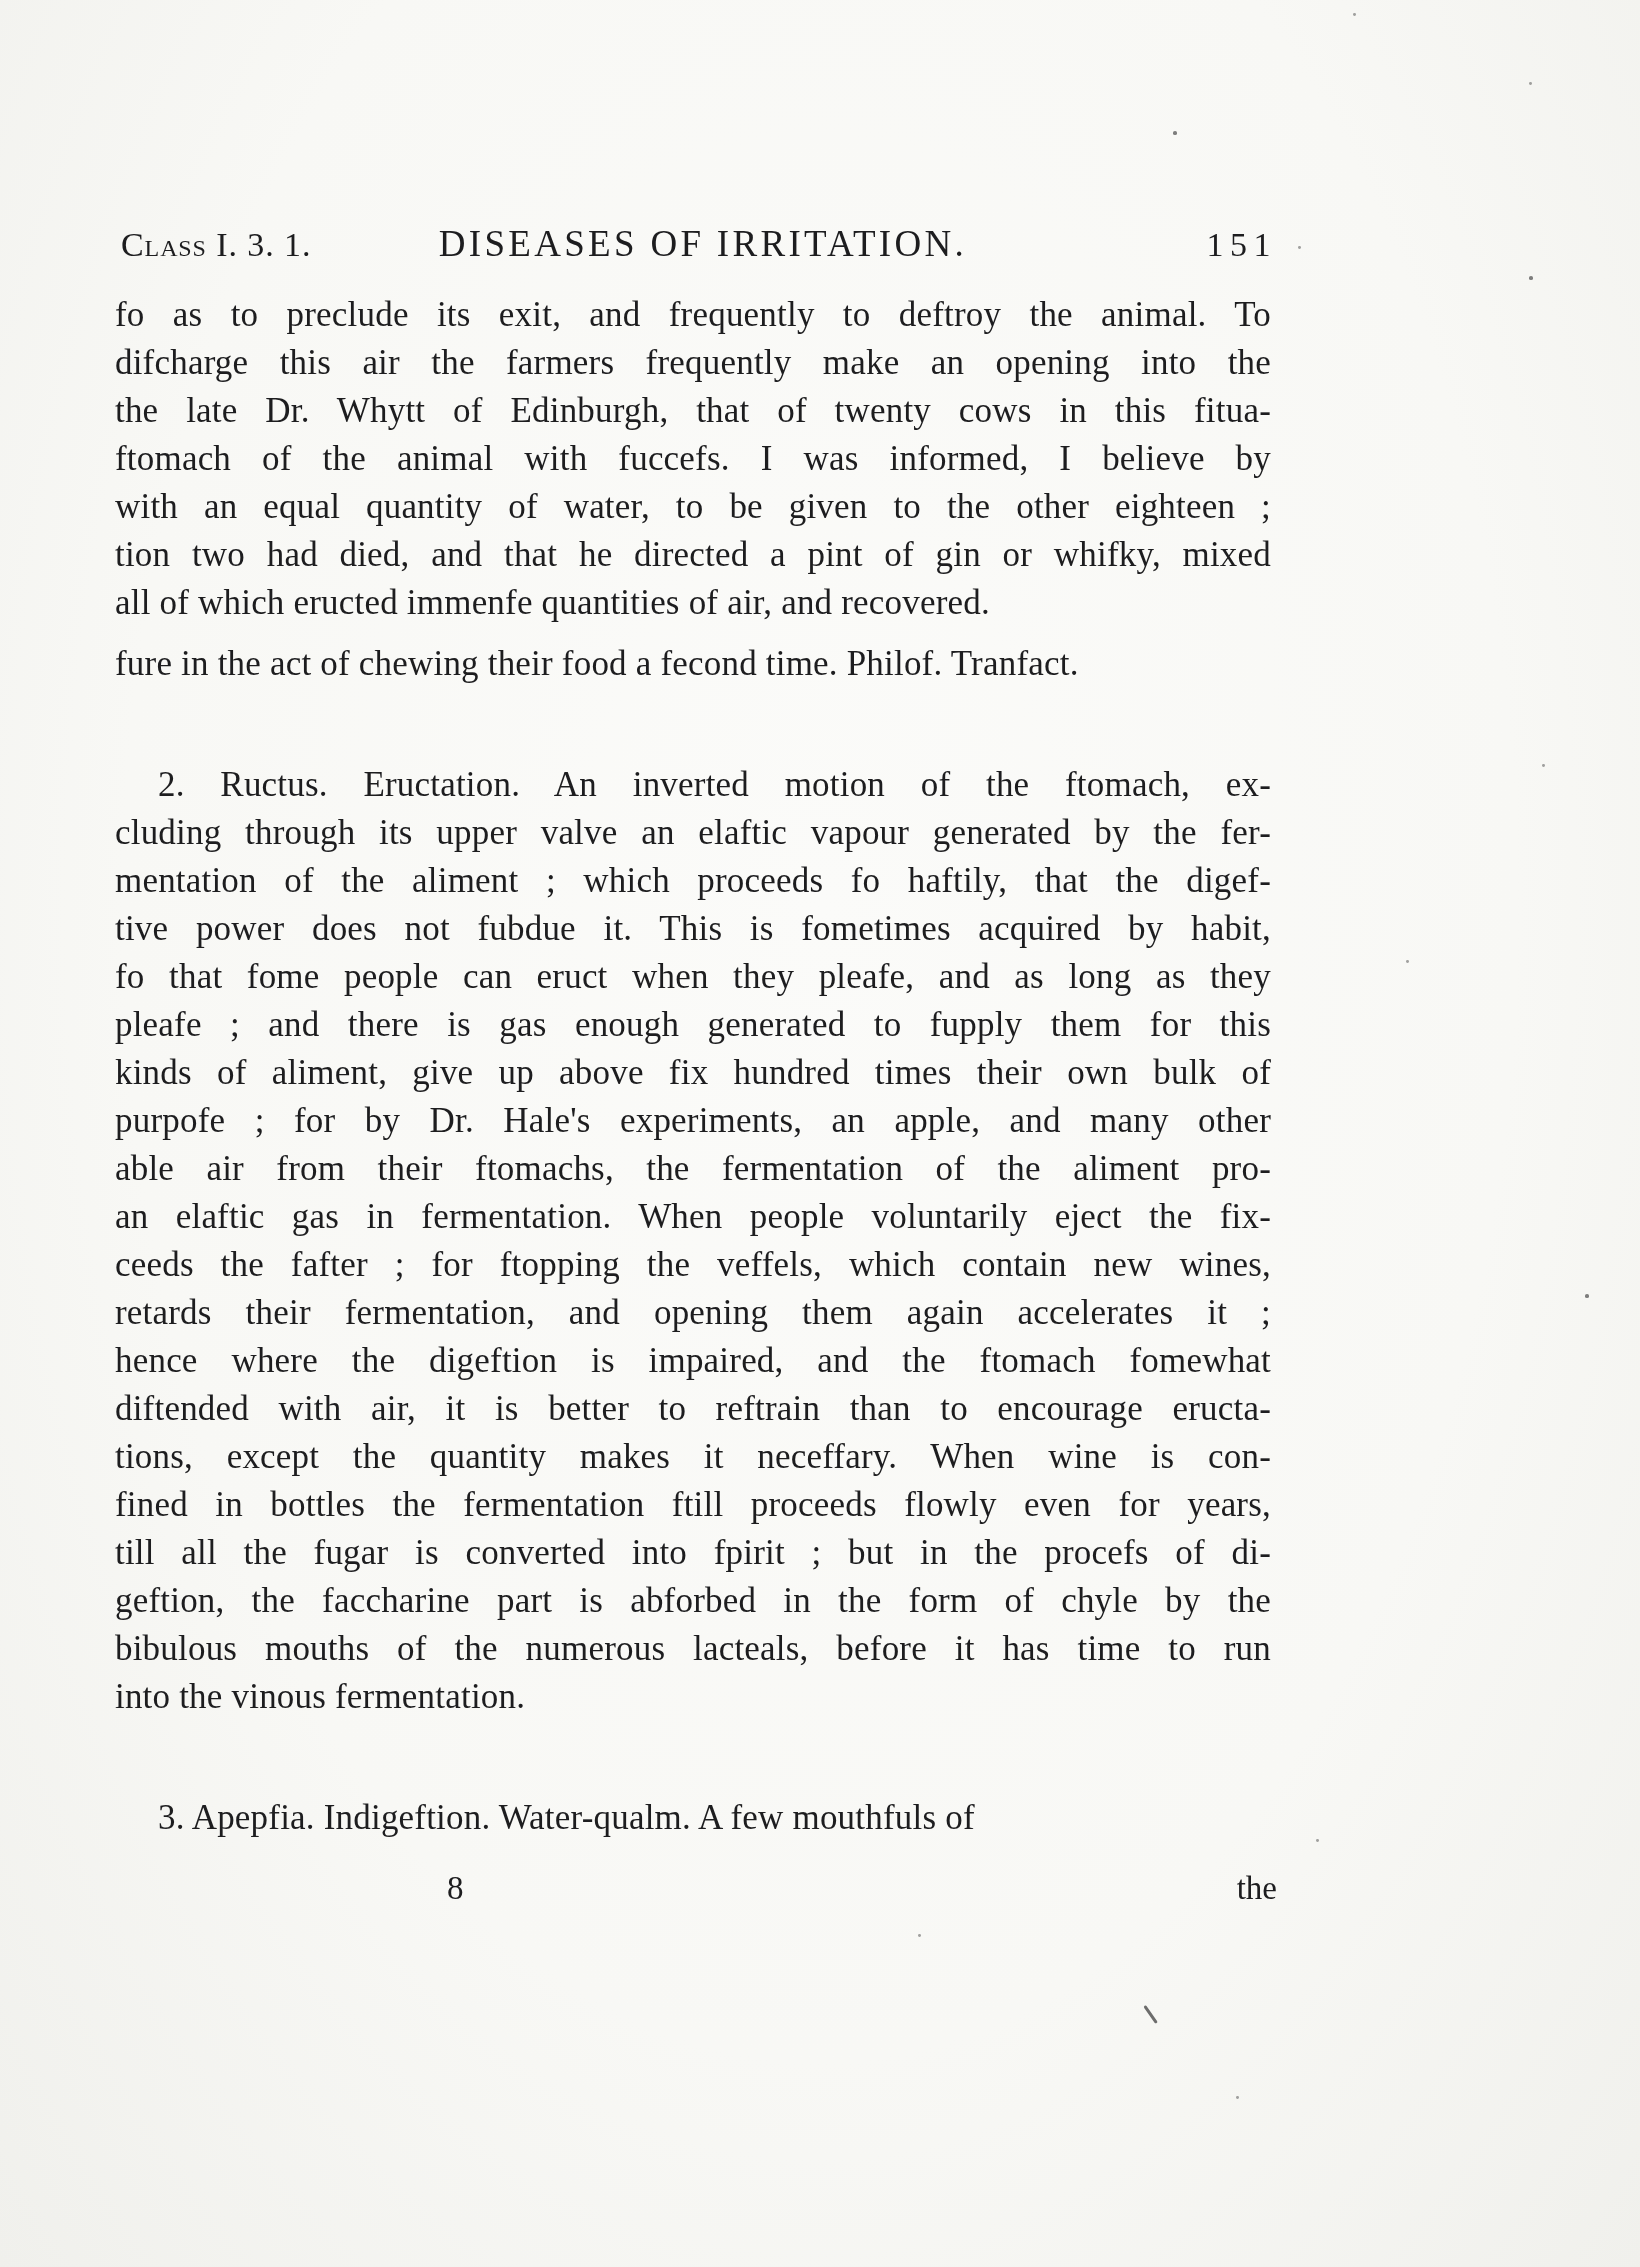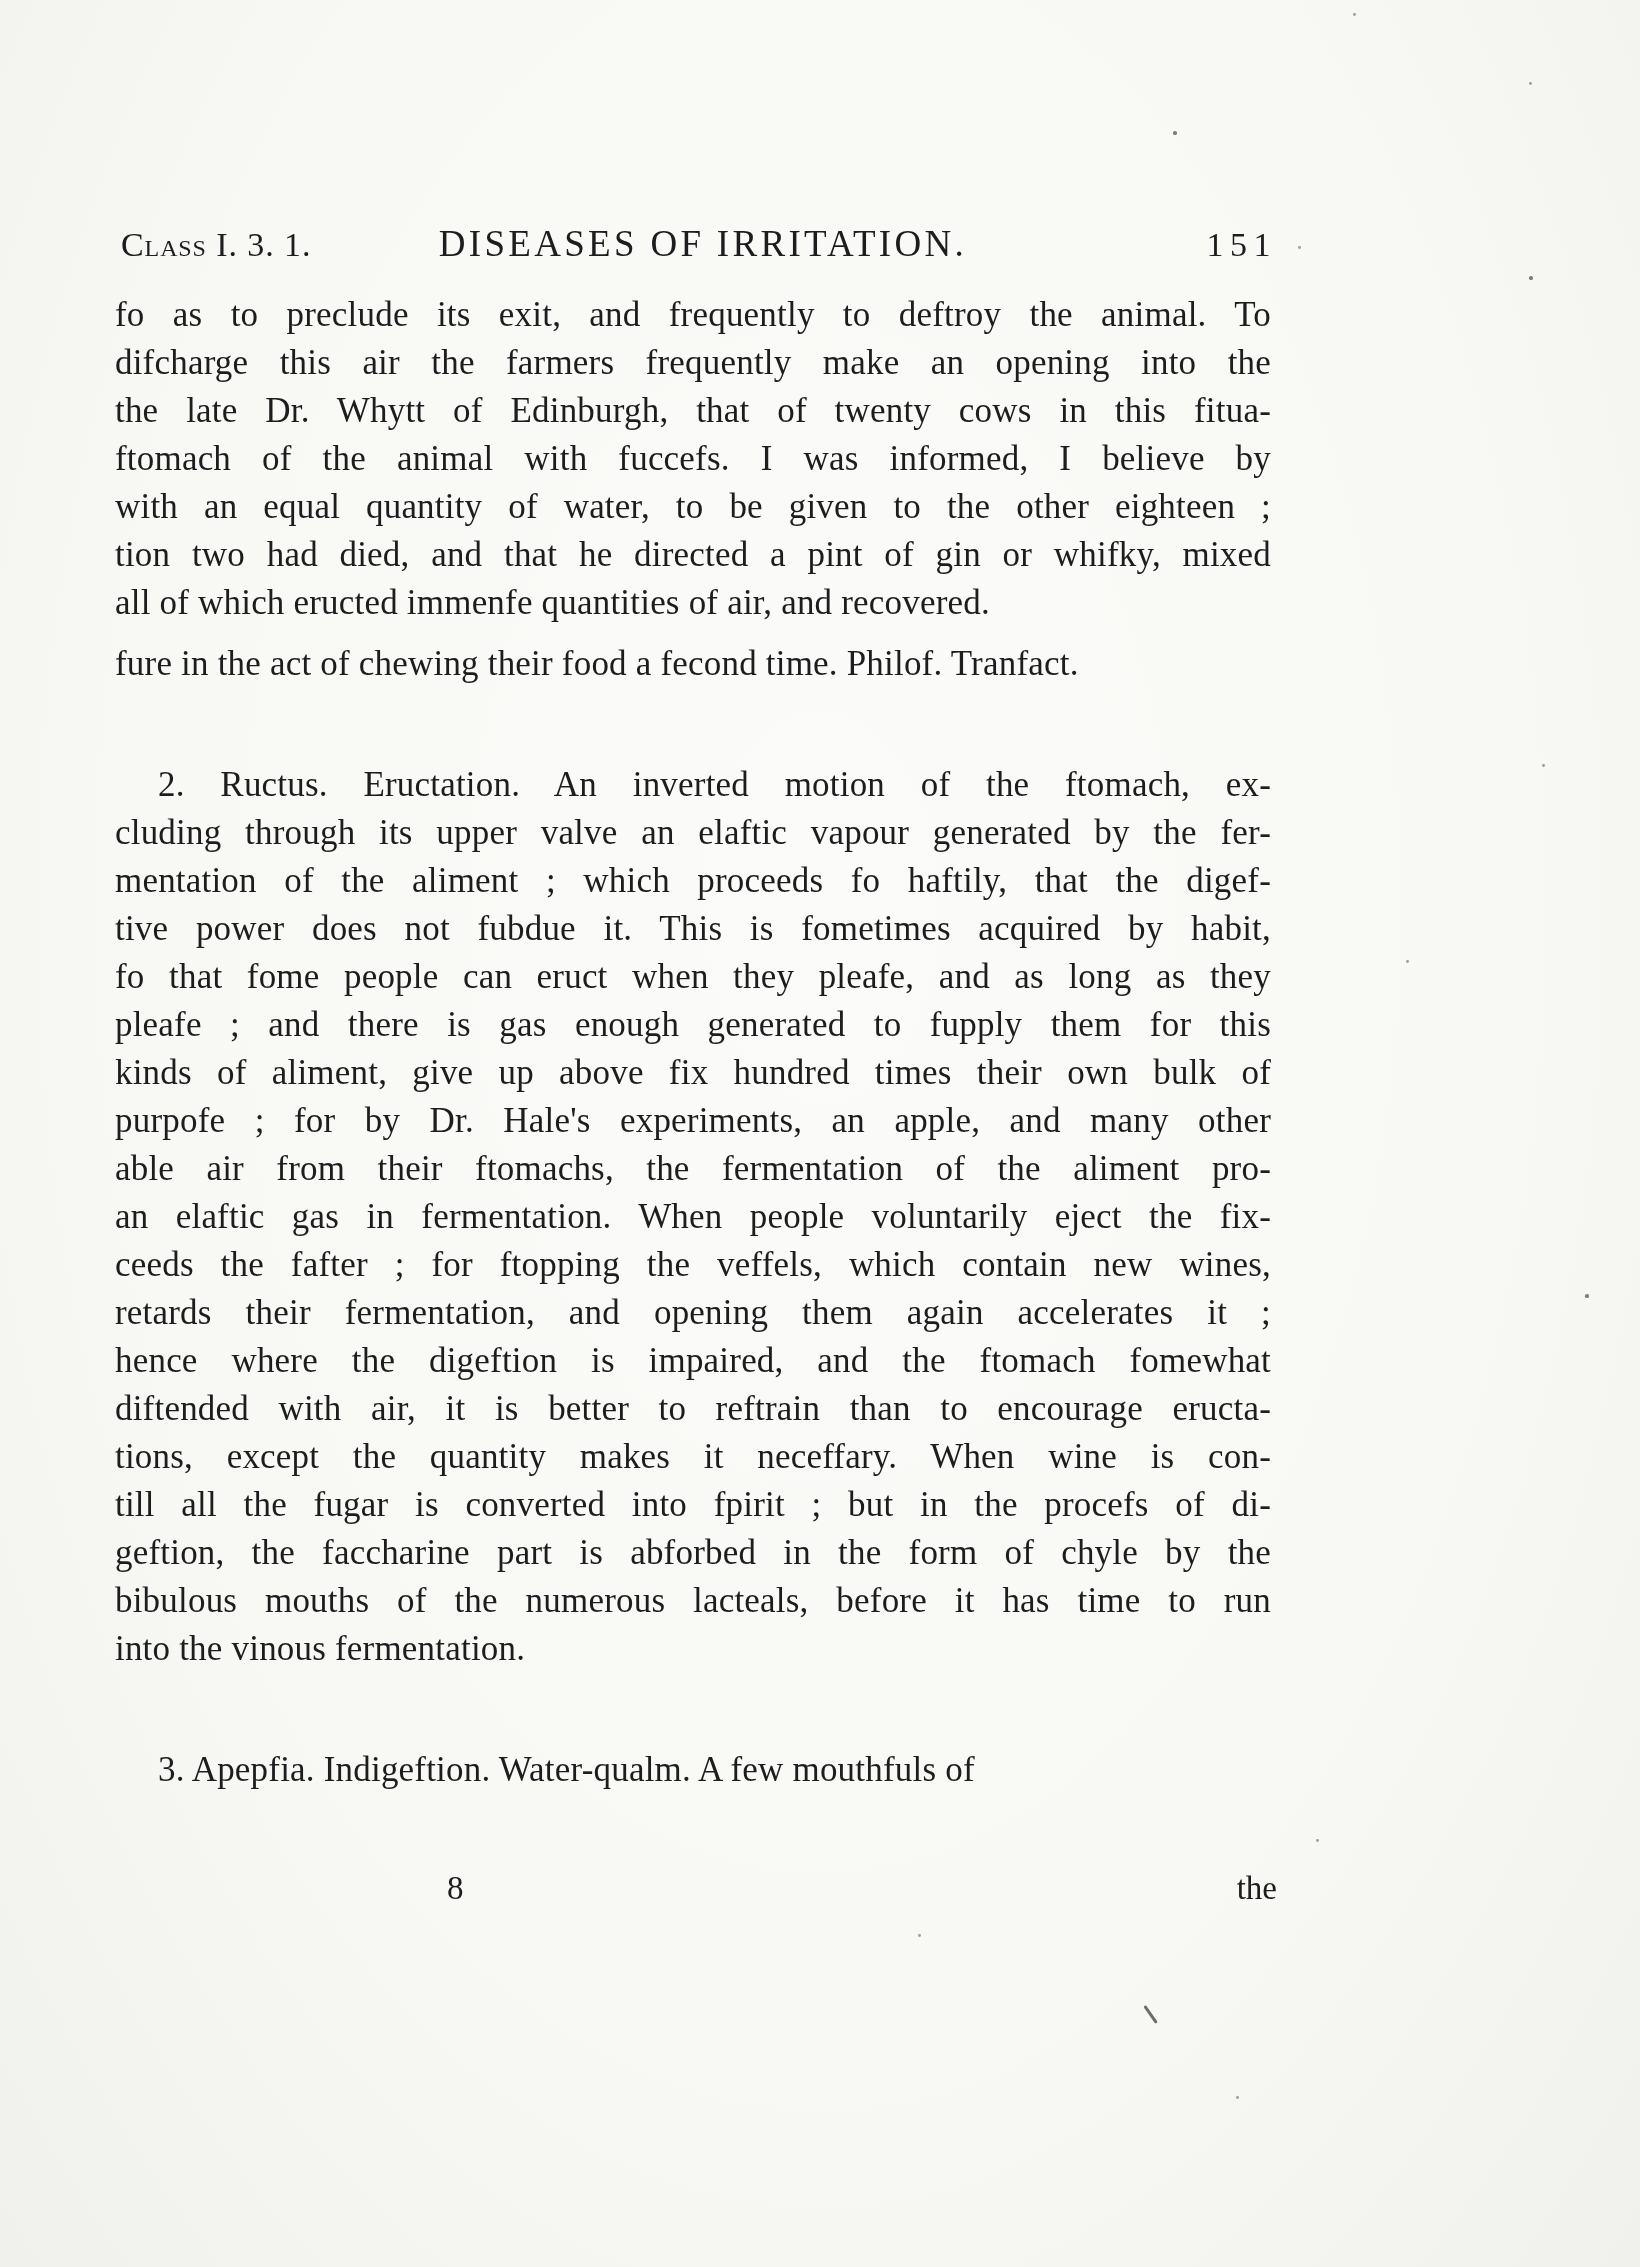--- a/index.html
+++ b/index.html
@@ -126,20 +126,21 @@
         <div class="line">pleafe ;  and there is gas enough generated to fupply them for this</div>
         <div class="line">kinds of aliment,  give up above fix hundred times their own bulk of</div>
         <div class="line">purpofe ;   for by Dr. Hale's experiments,  an apple,  and many other</div>
         <div class="line">able air from their ftomachs,  the fermentation of the aliment pro-</div>
         <div class="line">an elaftic gas in fermentation.   When people voluntarily eject the fix-</div>
         <div class="line">ceeds the fafter ;   for ftopping the veffels,  which contain new wines,</div>
         <div class="line">retards their fermentation,  and opening them again accelerates it ;</div>
         <div class="line">hence where the digeftion is impaired,  and the ftomach fomewhat</div>
         <div class="line">diftended with air,  it is better to reftrain than to encourage eructa-</div>
         <div class="line">tions,  except the quantity makes it neceffary.   When wine is con-</div>
+        <div class="line">fined in bottles the fermentation ftill proceeds flowly even for years,</div>
         <div class="line">till all the fugar is converted into fpirit ;   but in the procefs of di-</div>
         <div class="line">geftion,  the faccharine part is abforbed in the form of chyle by the</div>
         <div class="line">bibulous mouths of the numerous lacteals,  before it has time to run</div>
         <div class="line last">into the vinous fermentation.</div>
       </div>
       <div class="paragraph gap-section">
         <div class="line last indent"><span>3. </span><span class="italic">Apepfia.</span><span>   Indigeftion.   Water-qualm.   A few mouthfuls of</span></div>
       </div>
     </div>
 

